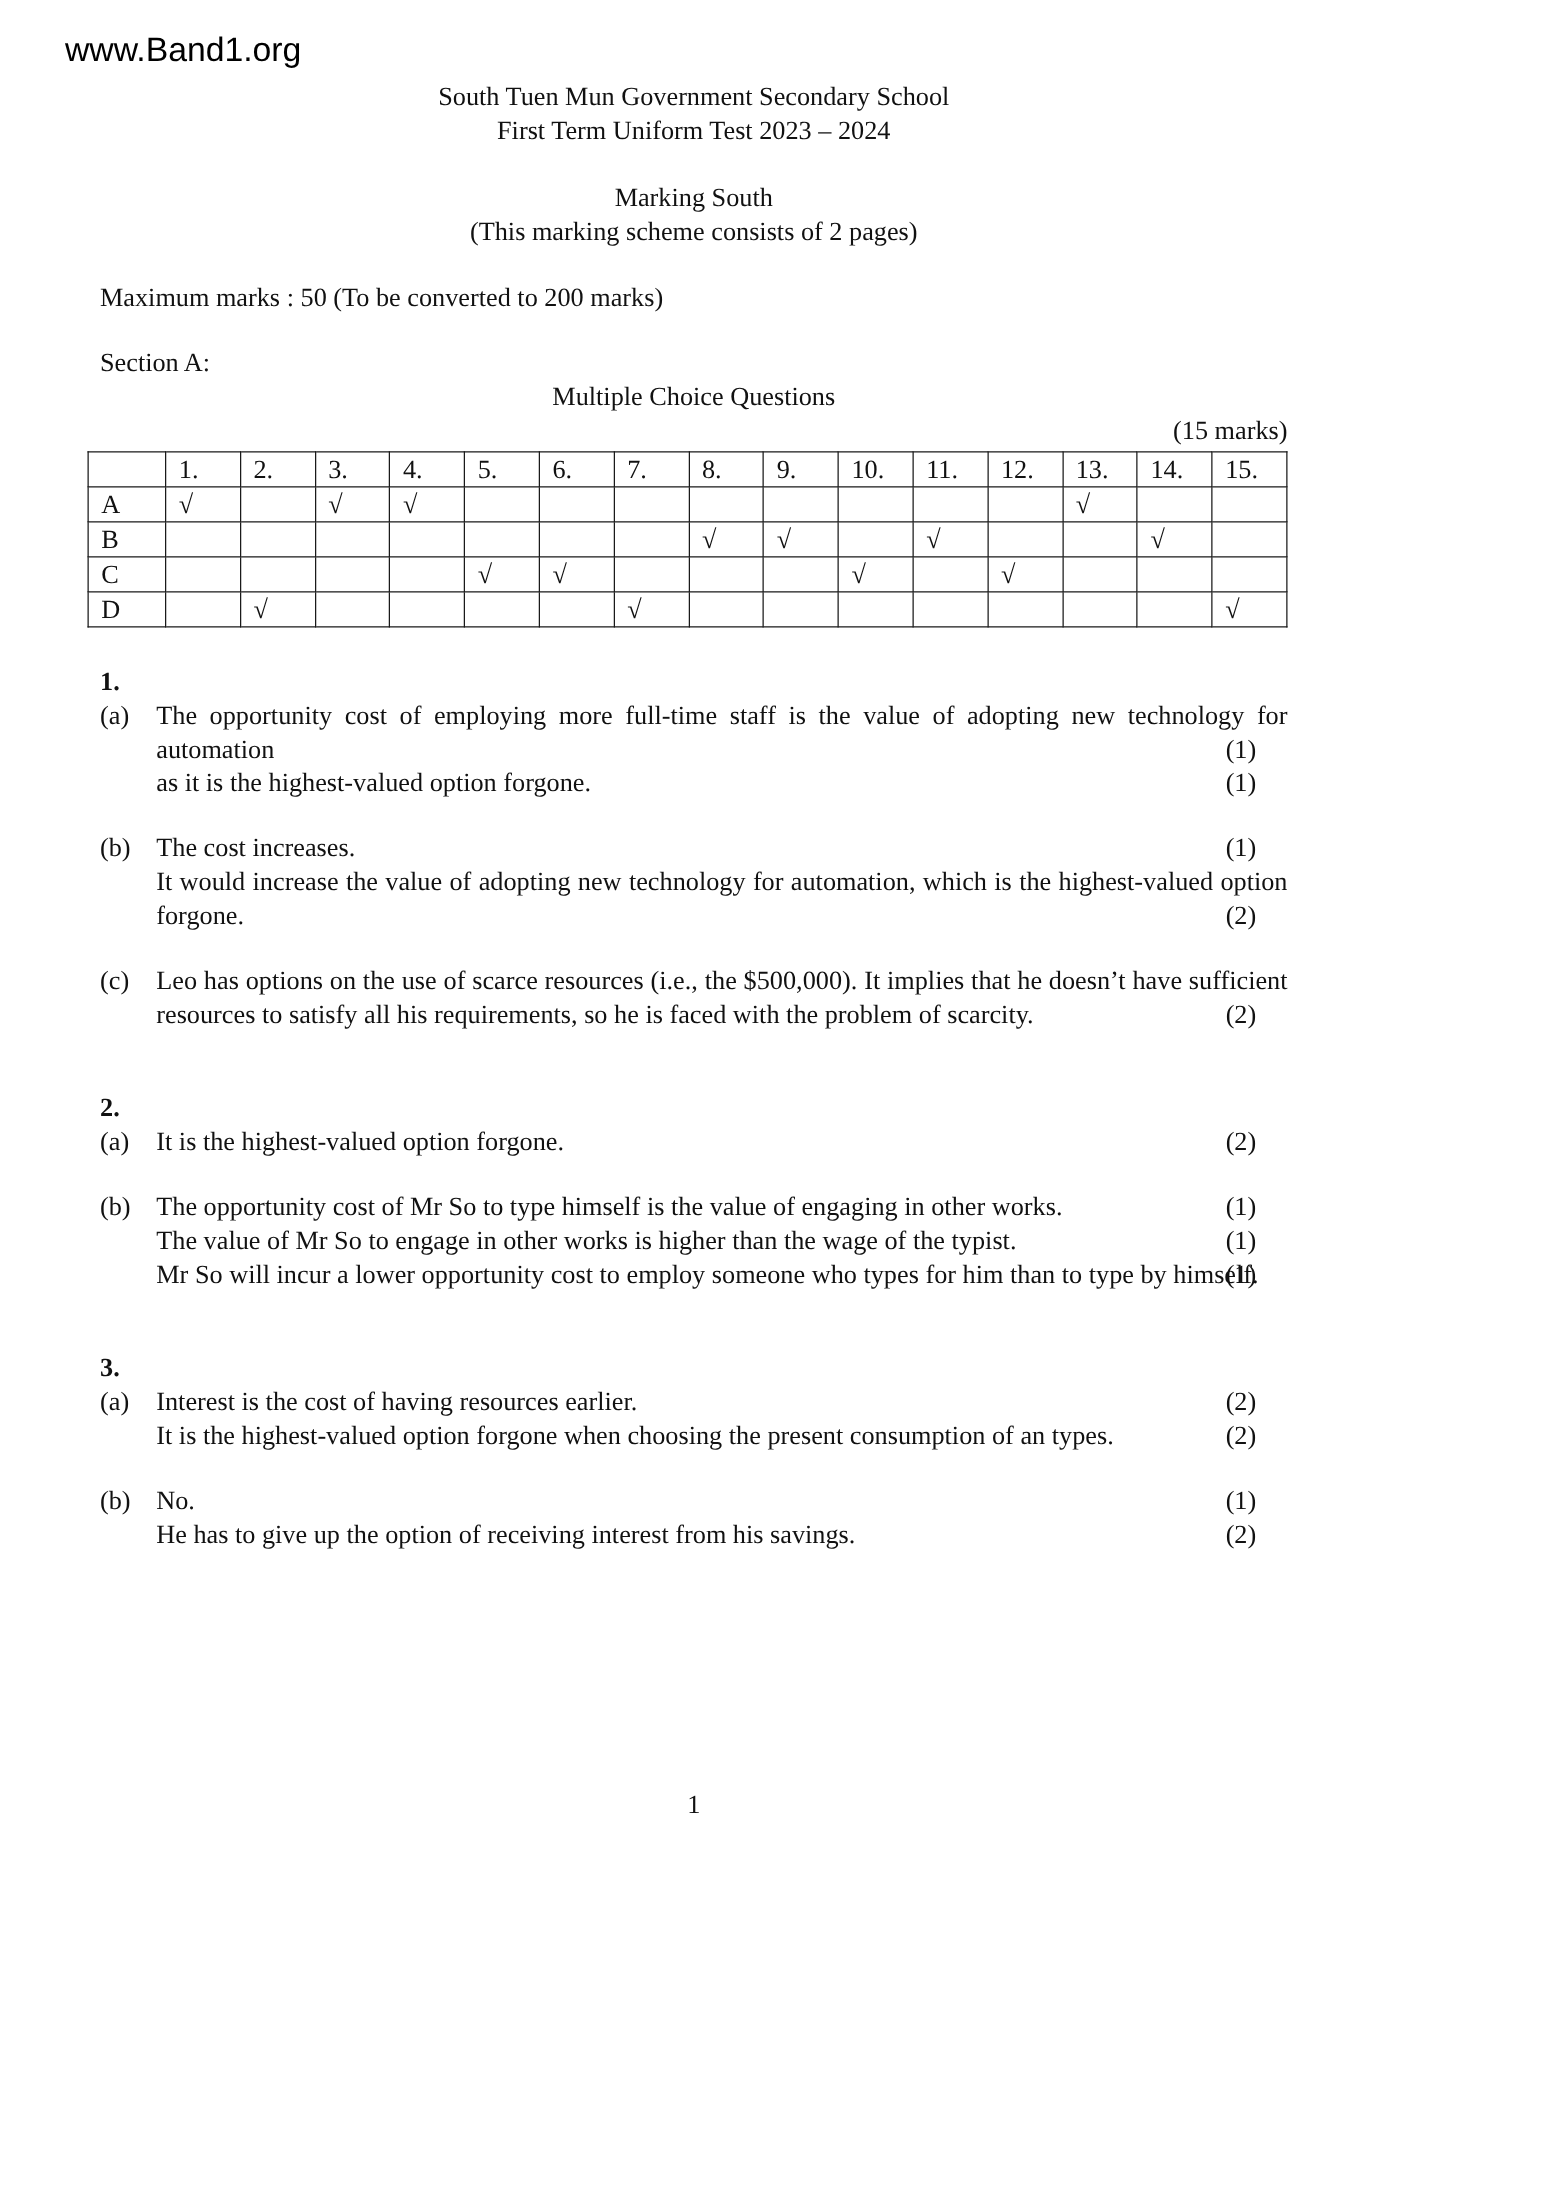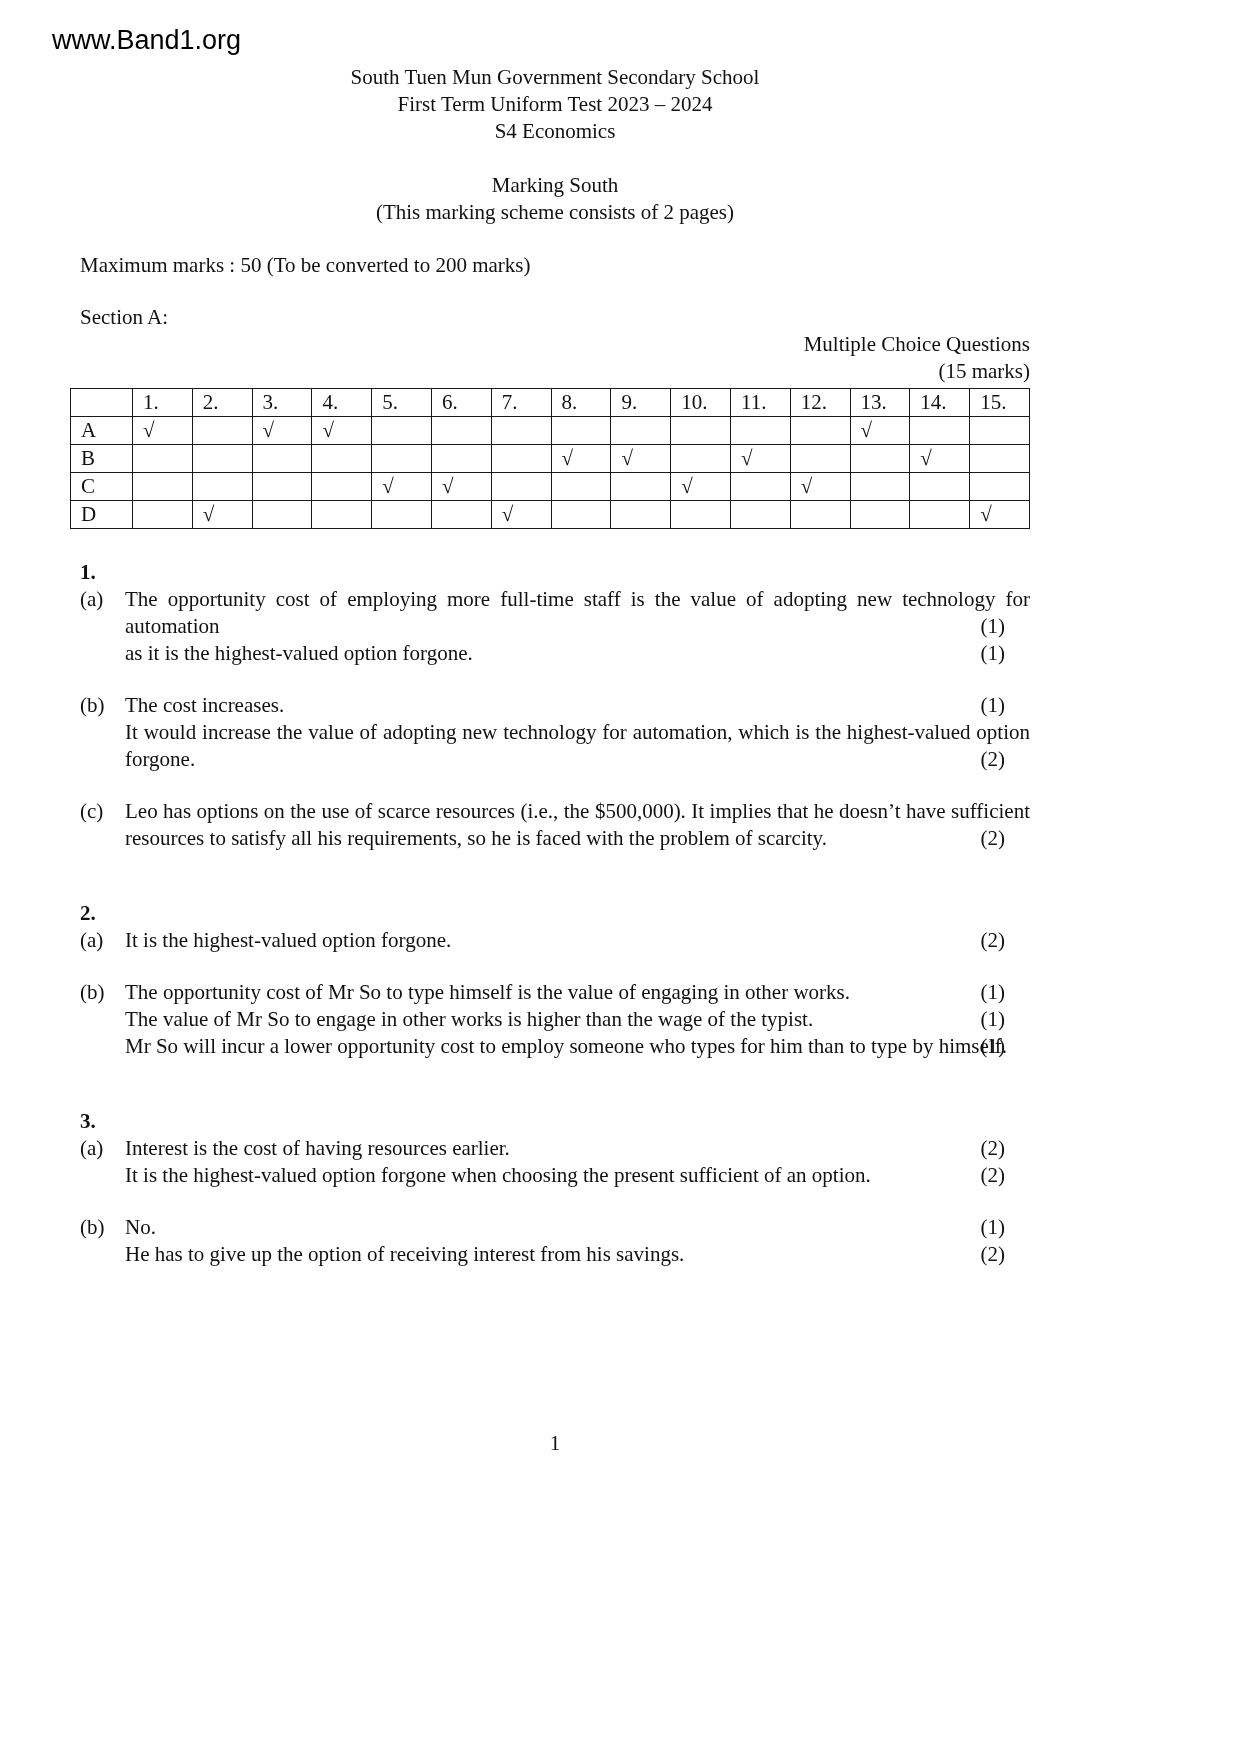--- a/index.html
+++ b/index.html
@@ -18,21 +18,21 @@
   .watermark{
     position:absolute;left:52px;top:24px;
     font-family:"Liberation Sans", sans-serif;
     font-size:27px;line-height:32px;color:#000;
   }
   .header{text-align:center;}
   .header .doc-title{margin-top:27px;}
   .max-marks{margin-top:26px;}
   .section-heading{display:flex;margin-top:25px;flex-direction:column;}
   .sec-label{width:180px;flex:0 0 auto;}
-  .sec-title{flex:1 1 auto;text-align:right;}
+  .sec-title{flex:1 1 auto;text-align:center;}
   .sec-marks{flex:0 0 auto;text-align:right;font-family:Liberation Serif, serif;}
   table.mc-table{
     border-collapse:collapse;
     table-layout:fixed;
     width:960px;
     margin-left:-10px;
     margin-top:3px;
   }
   table.mc-table td{
     border:1.6px solid #1a1a1a;
@@ -64,21 +64,20 @@
 </head>
 <body>
 
 <div class="page">
 
   <div class="watermark">www.Band1.org</div>
 
   <div class="header">
     <div>South Tuen Mun Government Secondary School</div>
     <div>First Term Uniform Test 2023 – 2024</div>
-    <div>S4 Economics</div>
     <div class="doc-title">Marking South</div>
     <div>(This marking scheme consists of 2 pages)</div>
   </div>
 
   <div class="max-marks">Maximum marks : 50 (To be converted to 200 marks)</div>
 
   <div class="section-heading">
     <span class="sec-label">Section A:</span>
     <span class="sec-title">Multiple Choice Questions</span>
     <span class="sec-marks">(15 marks)</span>
@@ -270,21 +269,21 @@
   <div class="question q3">
     <div class="qnum">3.</div>
     <div class="part">
       <div class="plabel">(a)</div>
       <div class="pbody">
         <div class="mark-row">
           <div class="mark-text">Interest is the cost of having resources earlier.</div>
           <div class="mark-val">(2)</div>
         </div>
         <div class="mark-row">
-          <div class="mark-text">It is the highest-valued option forgone when choosing the present sufficient of an option.</div>
+          <div class="mark-text">It is the highest-valued option forgone when choosing the present consumption of an types.</div>
           <div class="mark-val">(2)</div>
         </div>
       </div>
     </div>
     <div class="part">
       <div class="plabel">(b)</div>
       <div class="pbody">
         <div class="mark-row">
           <div class="mark-text">No.</div>
           <div class="mark-val">(1)</div>

